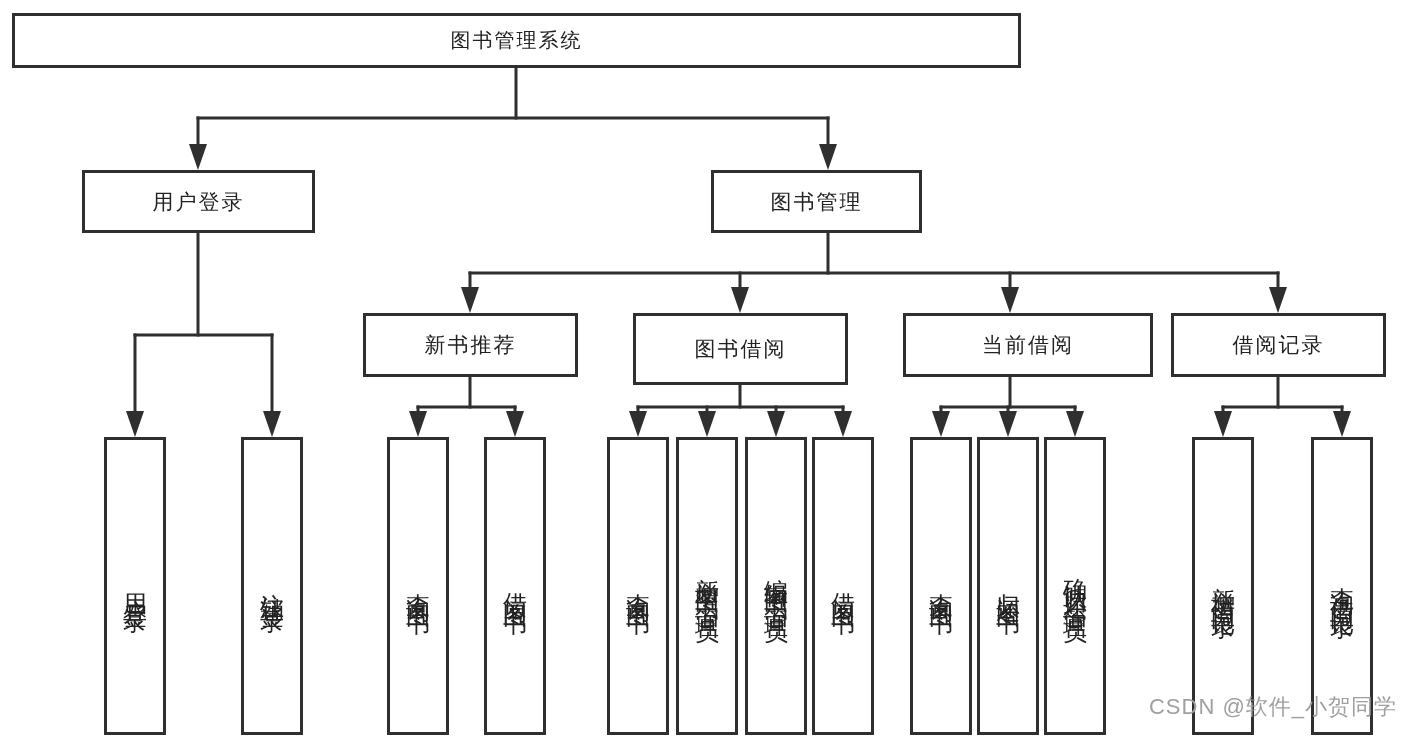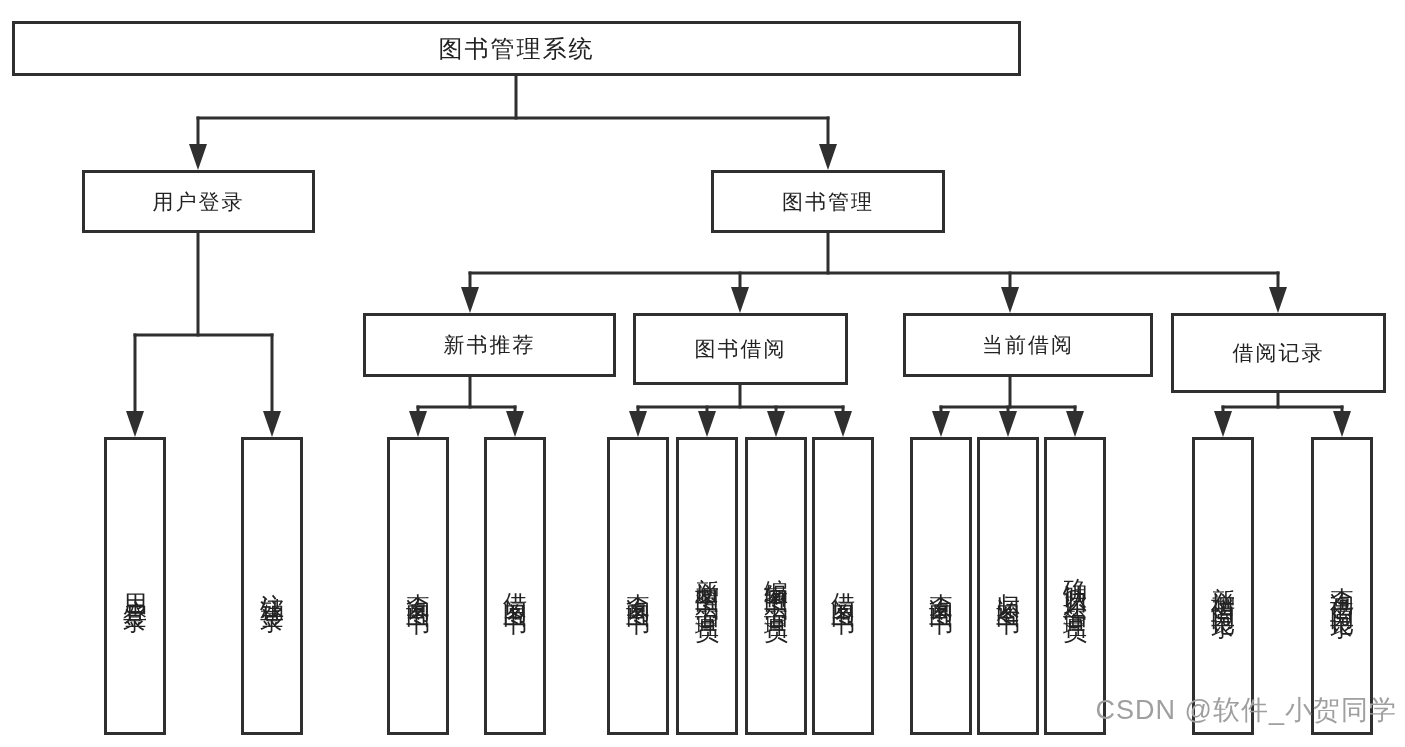--- a/index.html
+++ b/index.html
@@ -13,32 +13,32 @@
   .wires{position:absolute;left:0;top:0;width:1405px;height:747px;z-index:1;}
   .box{
     position:absolute;z-index:2;
     box-sizing:border-box;
     background:var(--box-bg,#ffffff);
     border:3px solid var(--box-border,#2f2f2f);
     display:flex;align-items:center;justify-content:center;
     color:var(--text,#222222);
   }
   .box.h{font-size:21px;letter-spacing:2px;}
-  .box.root{font-size:24px;margin-top:8px;}
+  .box.root{font-size:20px;}
   .box.v span{
     writing-mode:vertical-rl;
     font-size:24px;
     letter-spacing:6px;
     line-height:1;
     white-space:nowrap;
   }
   .watermark{
     position:absolute;z-index:5;
     top:692px;right:8px;
-    font-size:27px;
+    font-size:22px;
     color:var(--watermark,#9f9f9f);
     letter-spacing:1px;
   }
 </style>
 </head>
 <body>
 
 <div class="stage">
 
   <svg class="wires" viewBox="0 0 1405 747" xmlns="http://www.w3.org/2000/svg">
@@ -96,34 +96,34 @@
       <polygon points="1333,411 1351,411 1342,437" fill="#2f2f2f"></polygon>
     </svg>
 
   <div class="box h root" style="left:12px;top:13px;width:1009px;height:55px">
     <span>图书管理系统</span>
   </div>
 
   <div class="box h" style="left:82px;top:170px;width:233px;height:63px">
     <span>用户登录</span>
   </div>
-  <div class="box h" style="left:711px;top:170px;width:234px;height:63px">
+  <div class="box h" style="left:711px;top:170px;width:211px;height:63px">
     <span>图书管理</span>
   </div>
 
-  <div class="box h" style="left:363px;top:313px;width:253px;height:64px">
+  <div class="box h" style="left:363px;top:313px;width:215px;height:64px">
     <span>新书推荐</span>
   </div>
   <div class="box h" style="left:633px;top:313px;width:215px;height:72px">
     <span>图书借阅</span>
   </div>
   <div class="box h" style="left:903px;top:313px;width:250px;height:64px">
     <span>当前借阅</span>
   </div>
-  <div class="box h" style="left:1171px;top:313px;width:215px;height:80px">
+  <div class="box h" style="left:1171px;top:313px;width:215px;height:64px">
     <span>借阅记录</span>
   </div>
 
   <div class="box v" style="left:104px;top:437px;width:62px;height:298px">
     <span>用户登录</span>
   </div>
   <div class="box v" style="left:241px;top:437px;width:62px;height:298px">
     <span>注销登录</span>
   </div>
 

